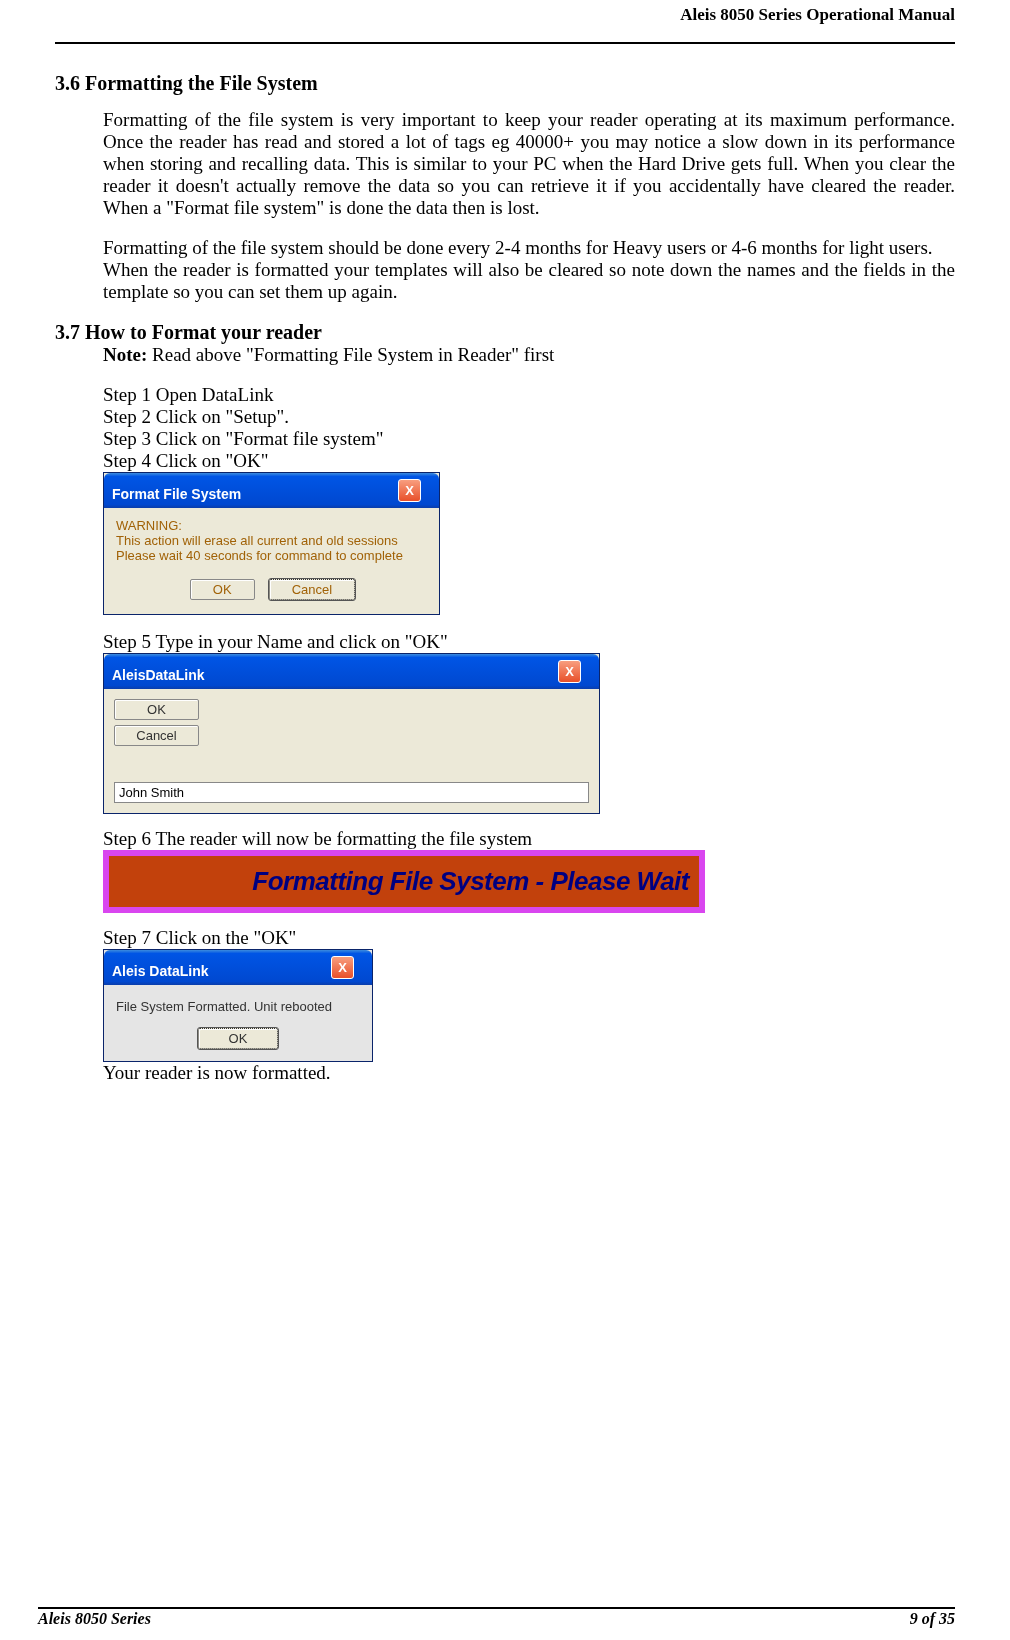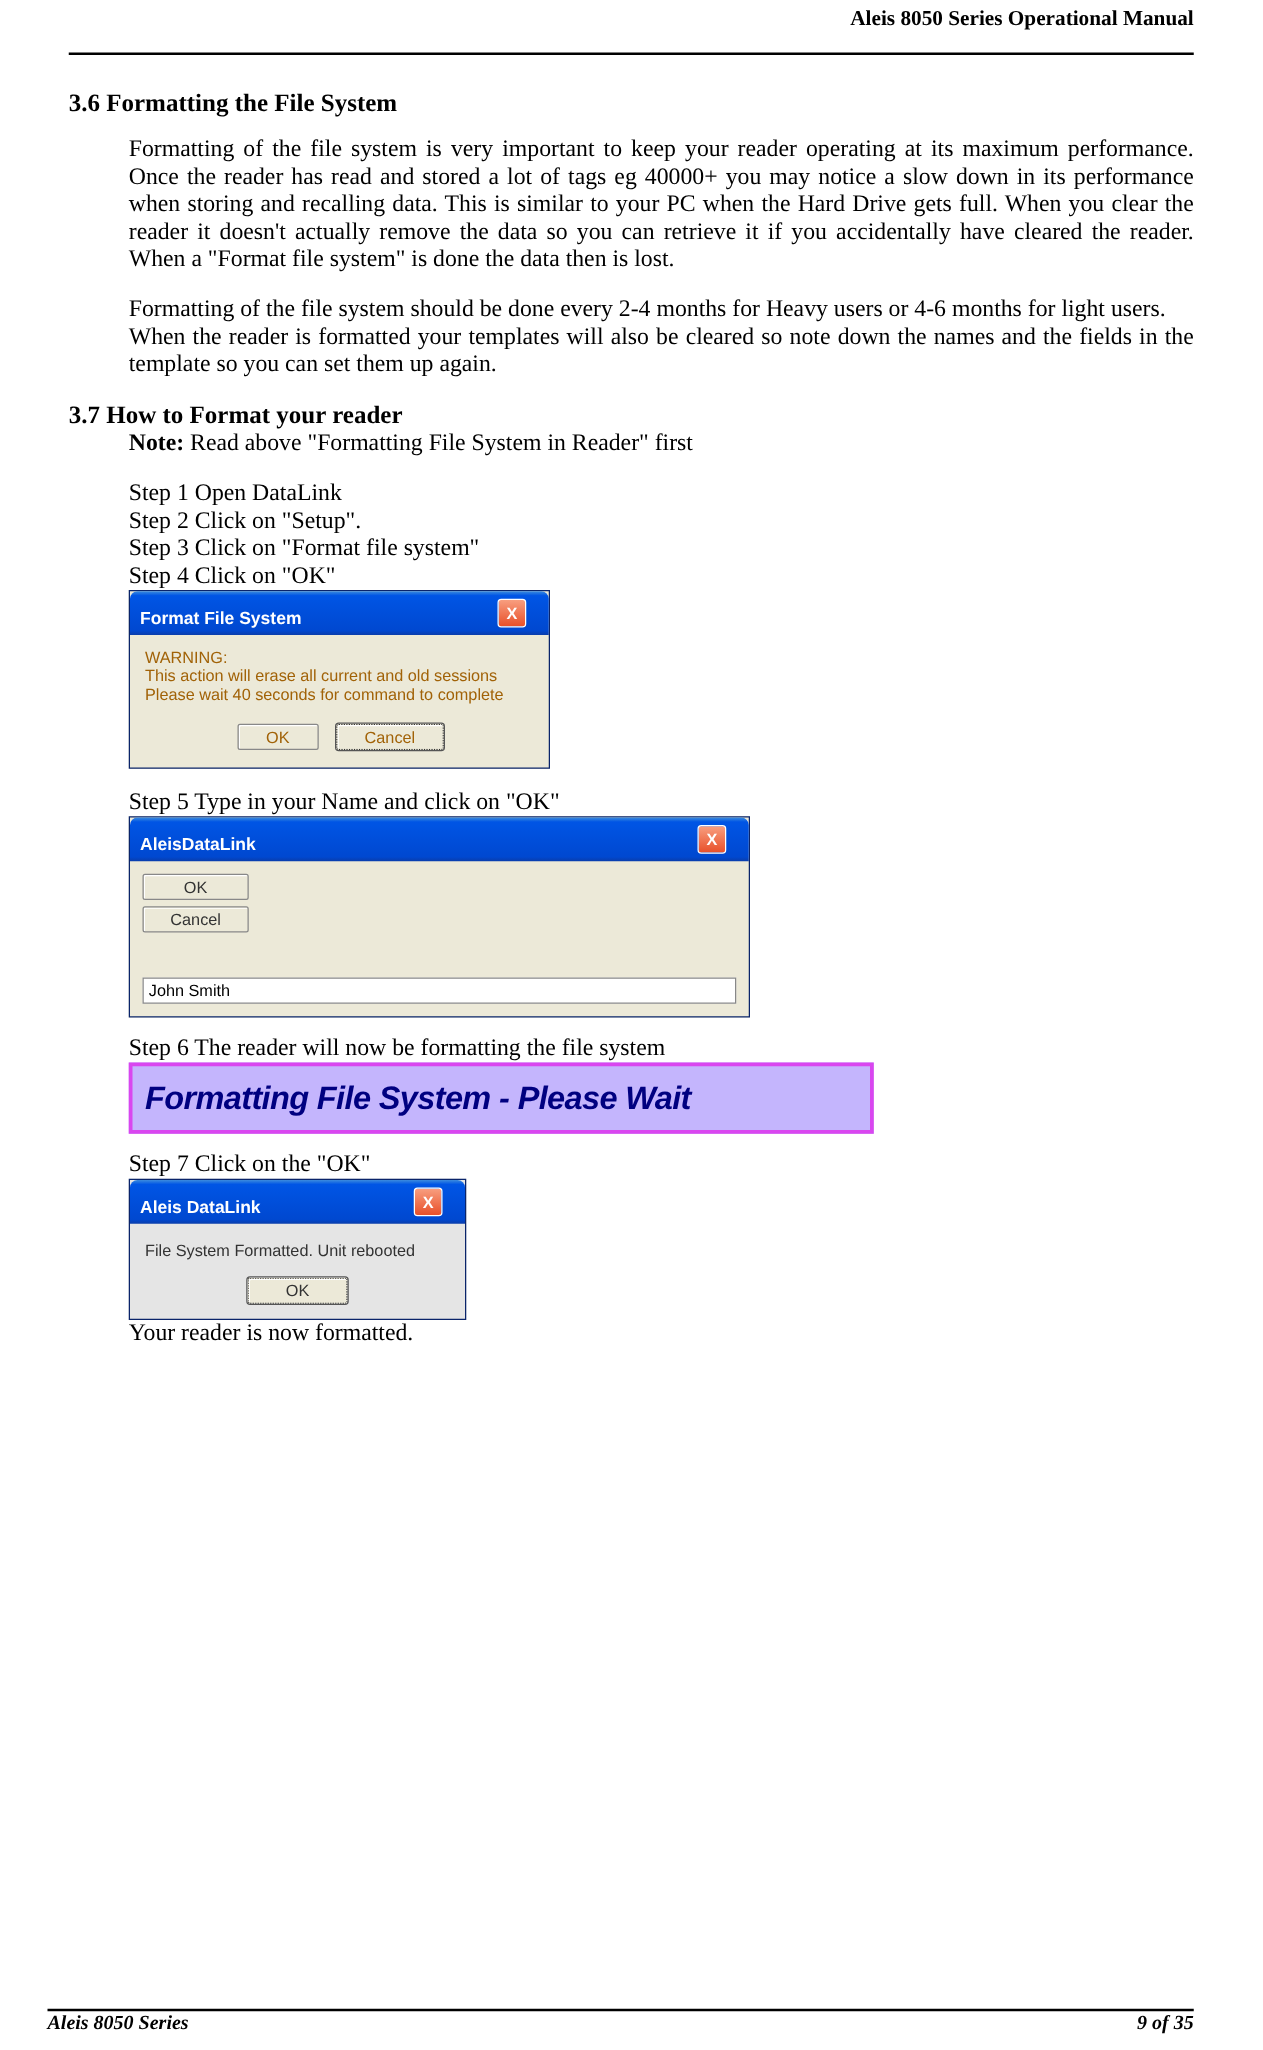--- a/index.html
+++ b/index.html
@@ -126,25 +126,25 @@
       background: white;
       padding: 2px 4px;
       font-size: 13px;
       margin-top: 36px;
       width: 100%;
       box-sizing: border-box;
       font-family: Tahoma, sans-serif;
     }
     .dialog3 {
       width: 570px;
-      background: #c4b5fd;
-      border: 3px solid #d946ef;
+      background: #c2410c;
+      border: 6px solid #d946ef;
       margin-bottom: 10px;
       padding: 10px;
-      text-align: left;
+      text-align: right;
       font-family: 'Trebuchet MS', Arial, sans-serif;
     }
     .dialog3-text {
       font-size: 26px;
       font-weight: bold;
       font-style: italic;
       color: #000080;
       letter-spacing: -0.5px;
     }
     .dialog4 {

